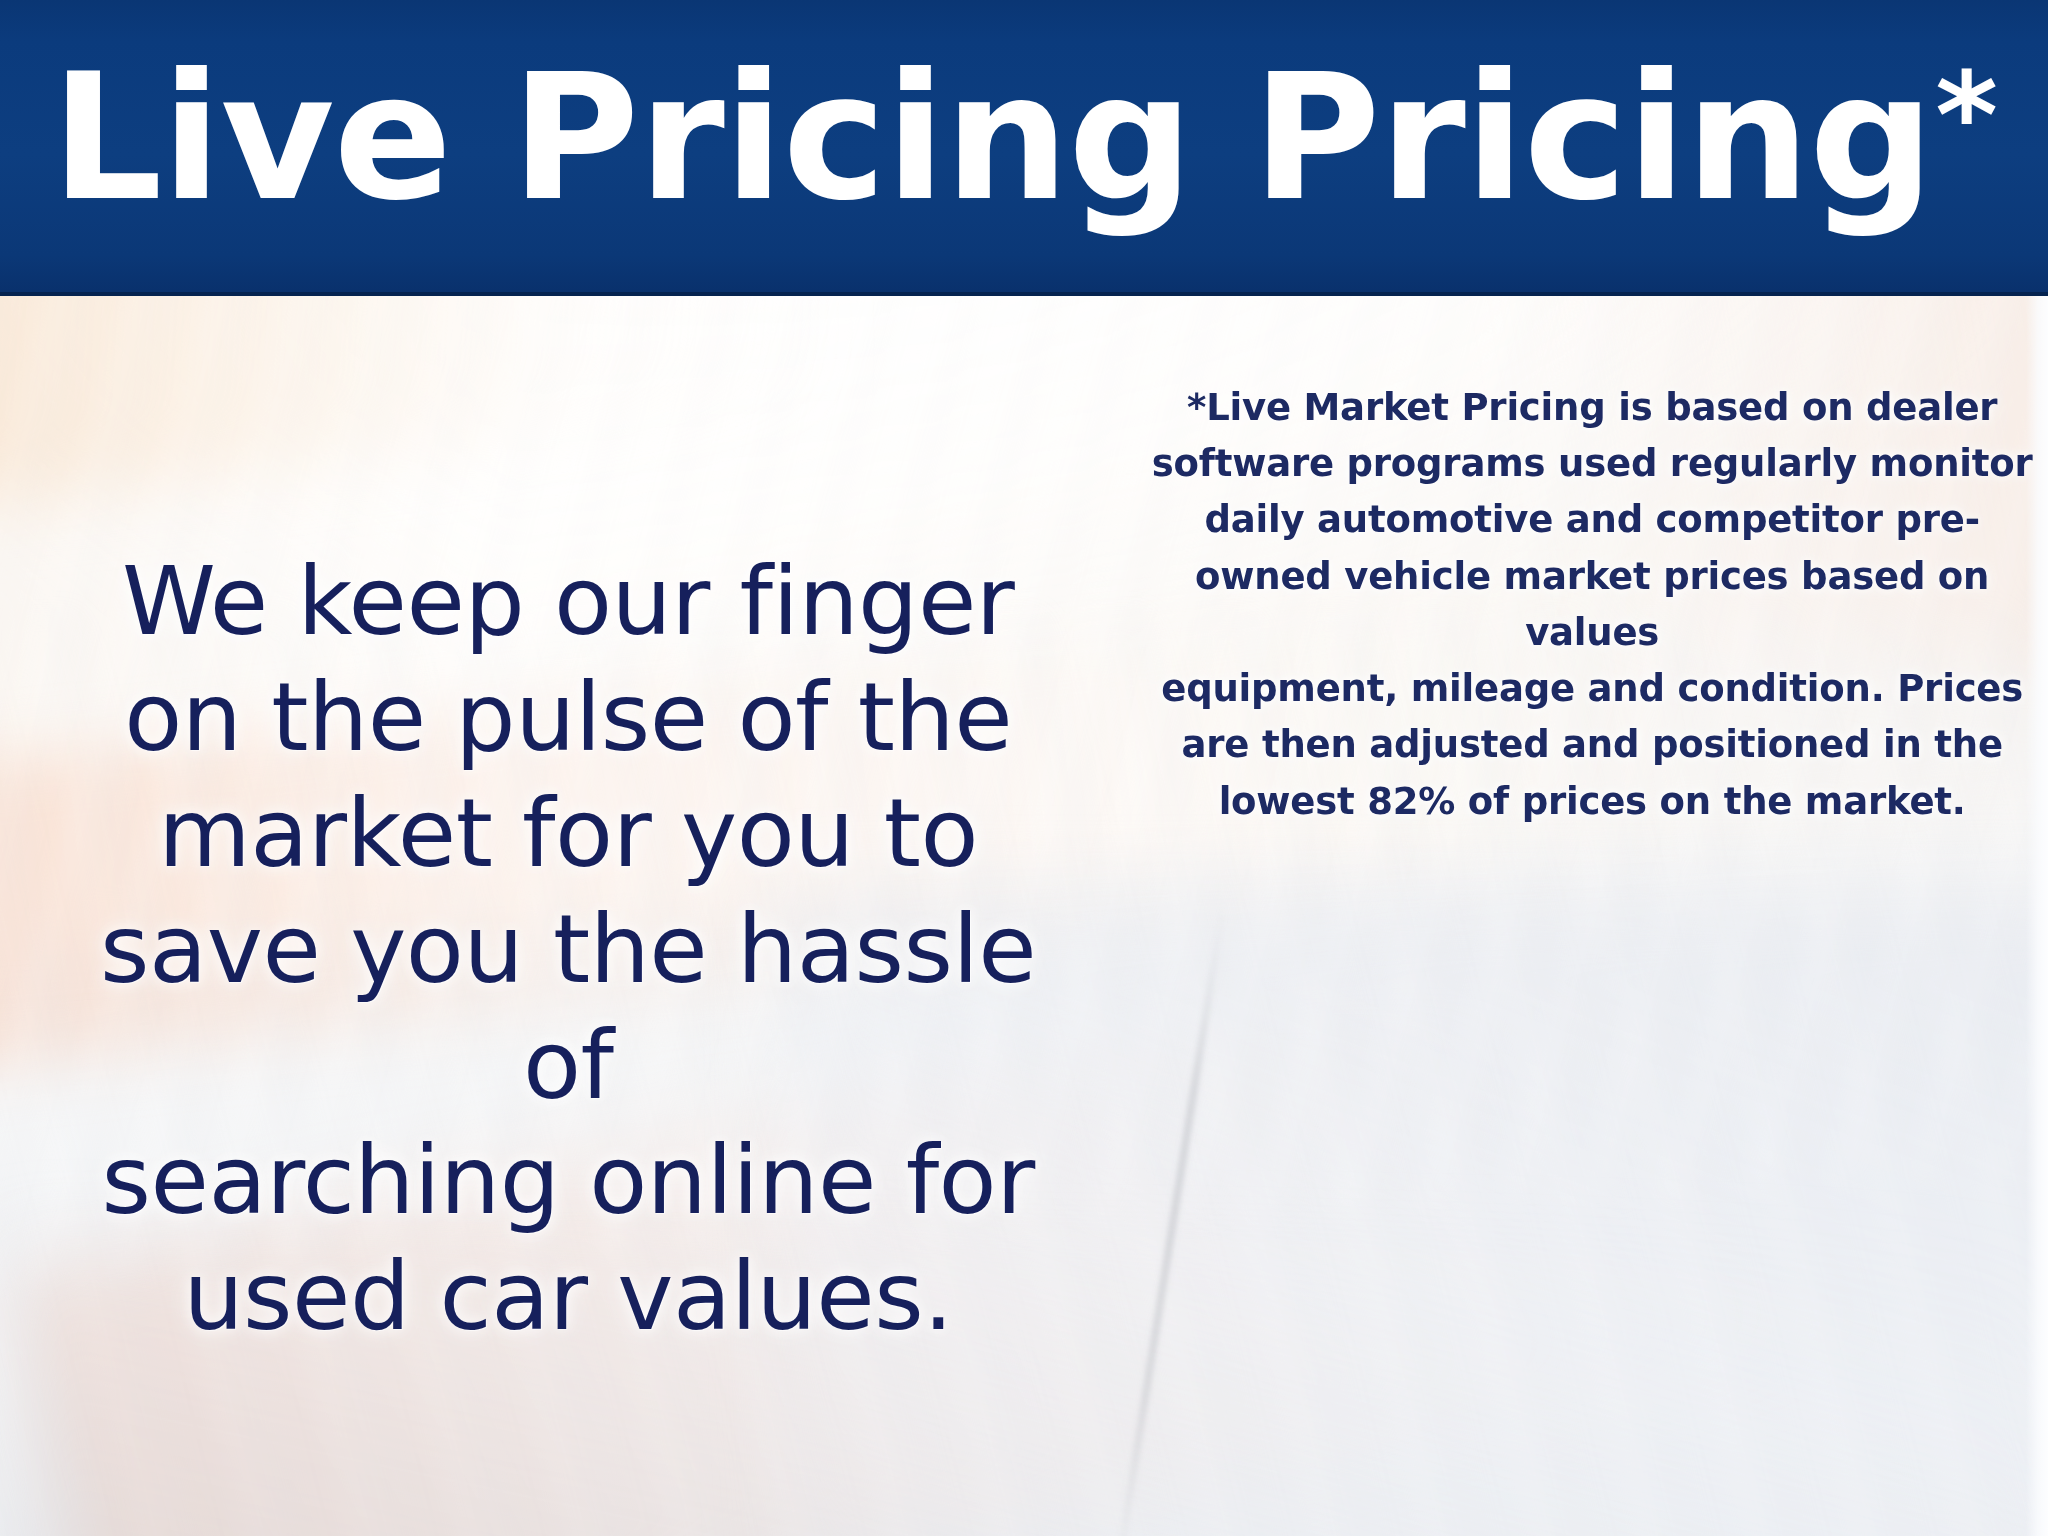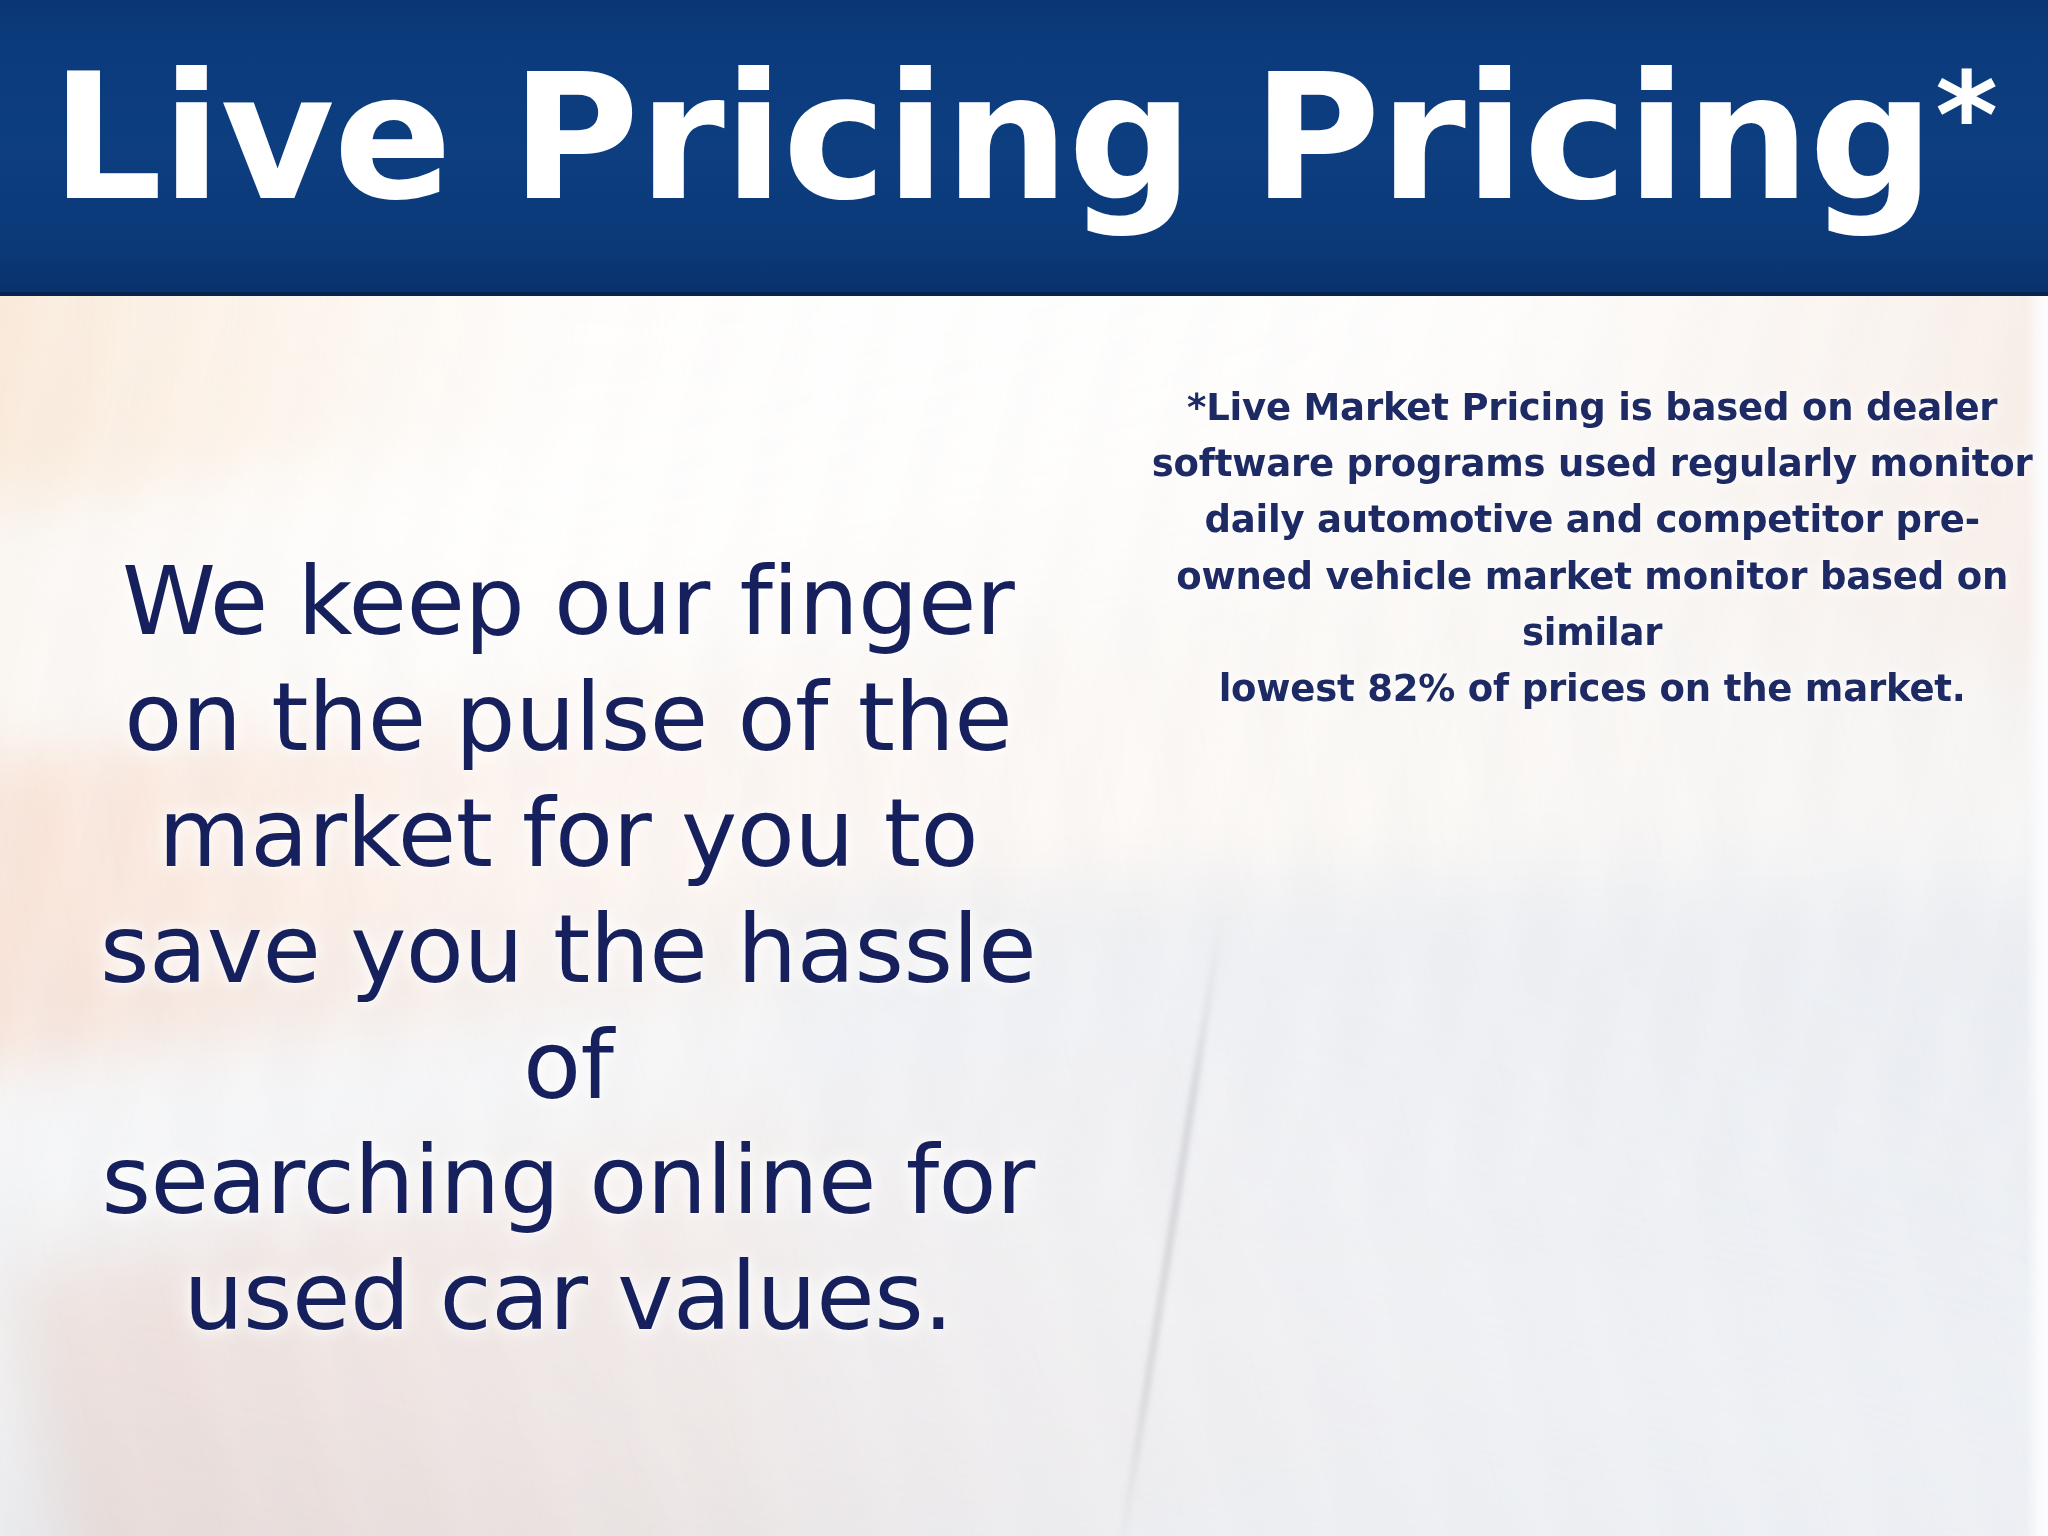--- a/index.html
+++ b/index.html
@@ -299,19 +299,20 @@
   <div class="content">
 
     <p class="headline">
       <span class="hl-line">We keep our finger on the pulse of the</span>
       <span class="hl-line">market for you to save you the hassle of</span>
       <span class="hl-line">searching online for used car values.</span>
     </p>
 
     <p class="disclaimer">
       <span class="dc-line">*Live Market Pricing is based on dealer software programs used regularly monitor</span>
-      <span class="dc-line">daily automotive and competitor pre-owned vehicle market monitor based on similar</span>
+      <span class="dc-line">daily automotive and competitor pre-owned vehicle market prices based on values</span>
+      <span class="dc-line">equipment, mileage and condition. Prices are then adjusted and positioned in the</span>
       <span class="dc-line">lowest 82% of prices on the market.</span>
     </p>
 
   </div>
 
 </div>
 
 </body></html>

